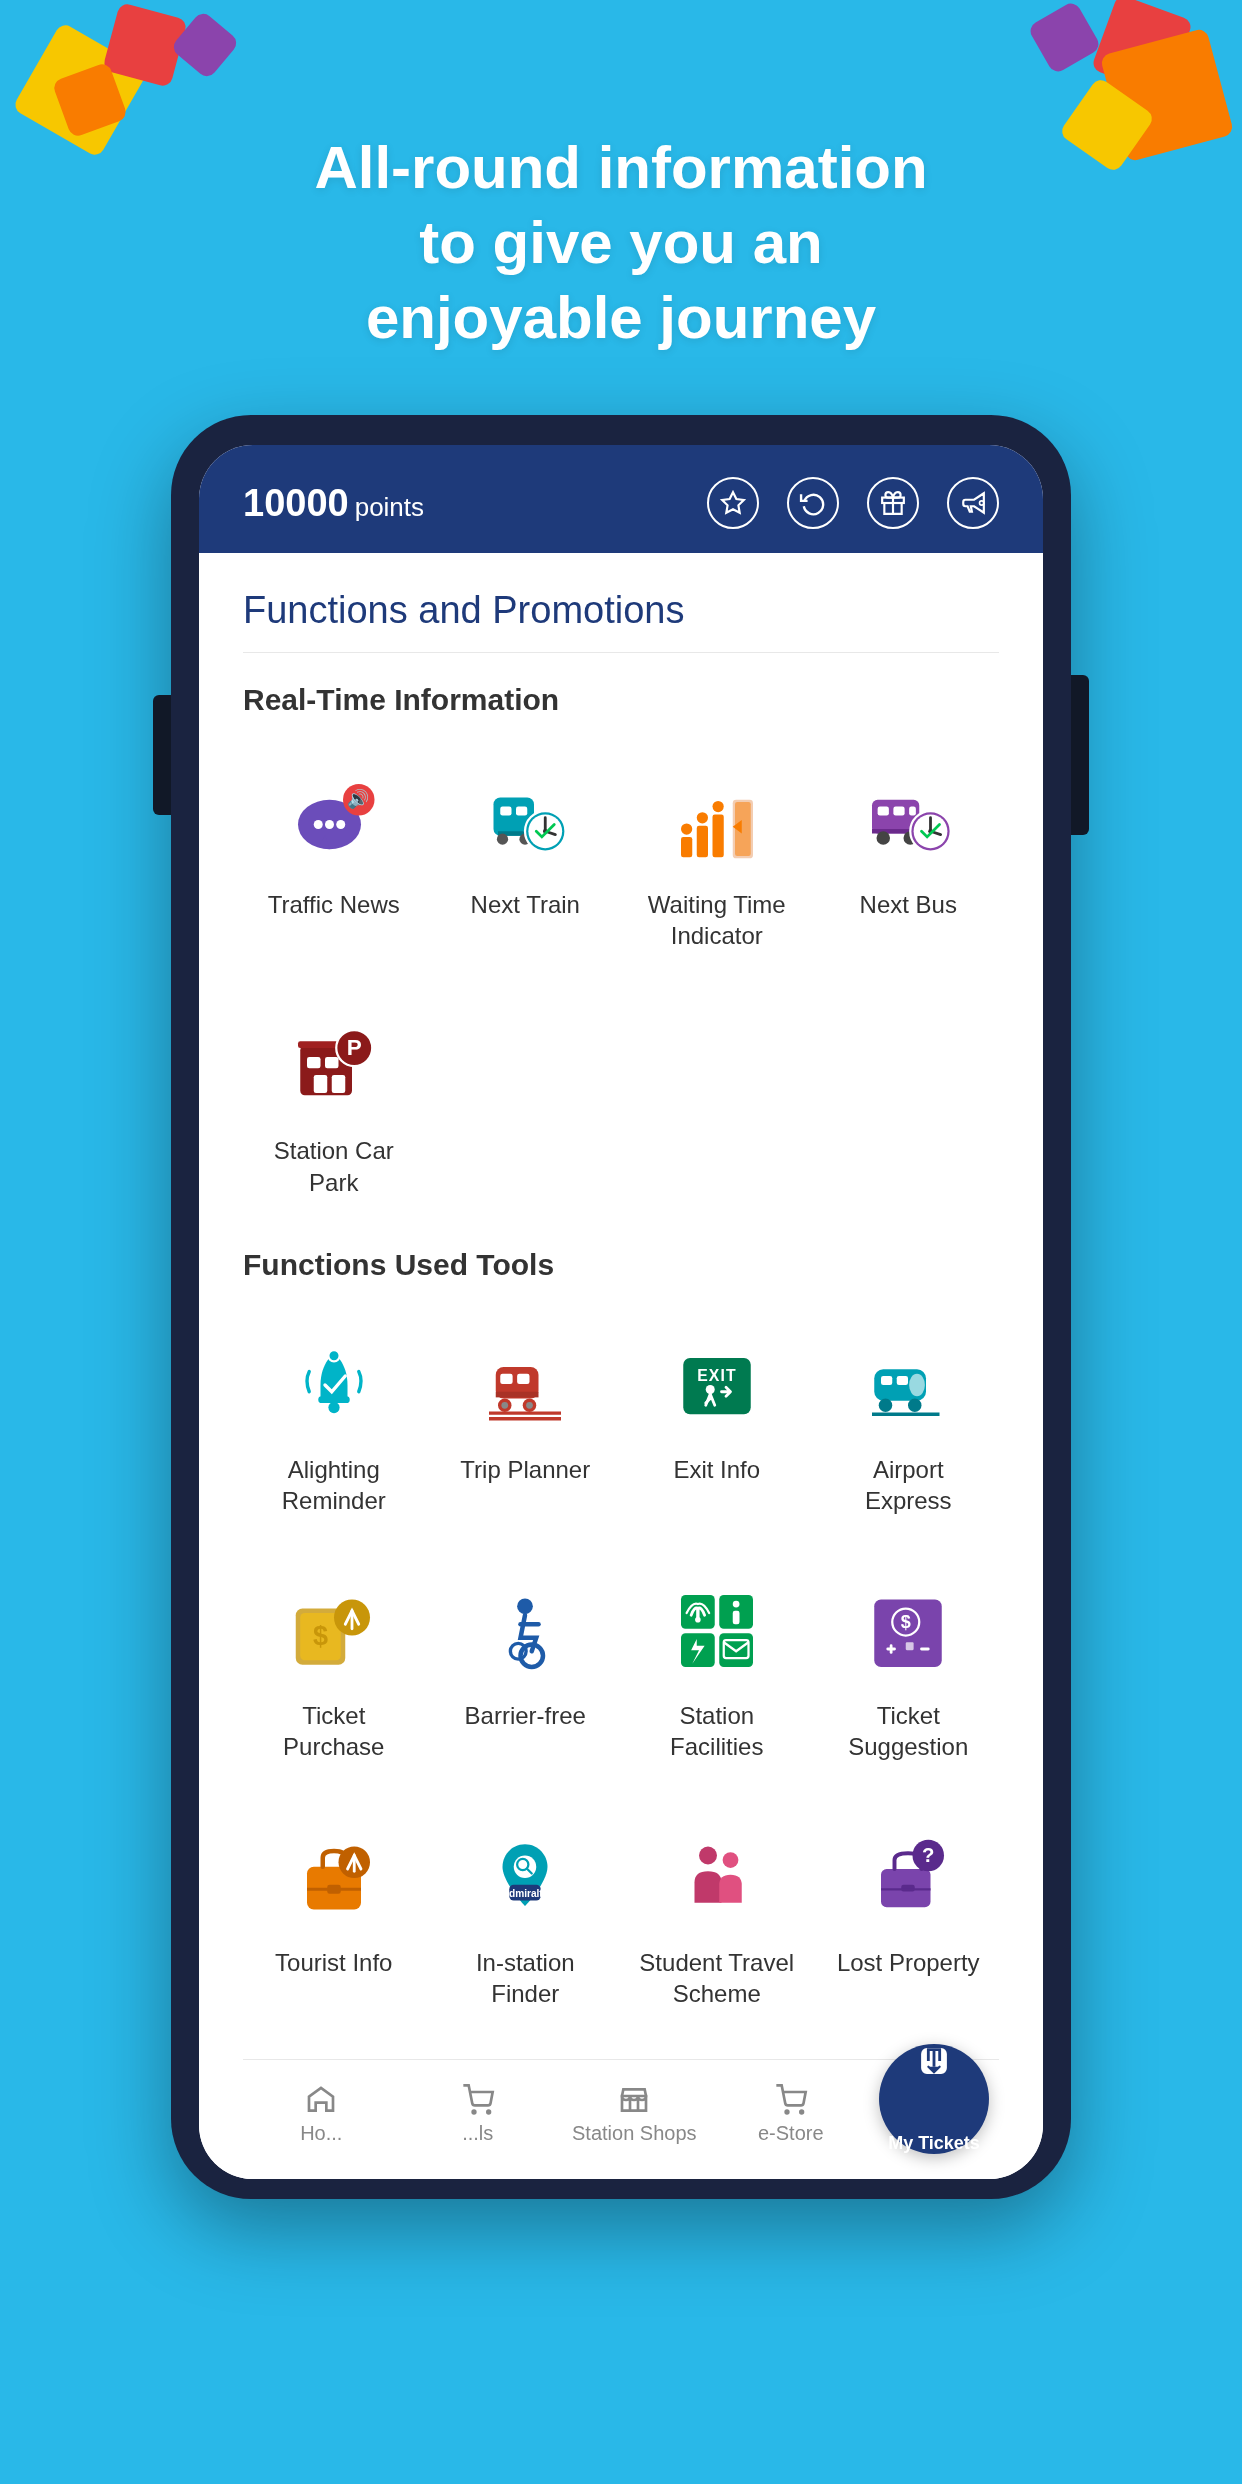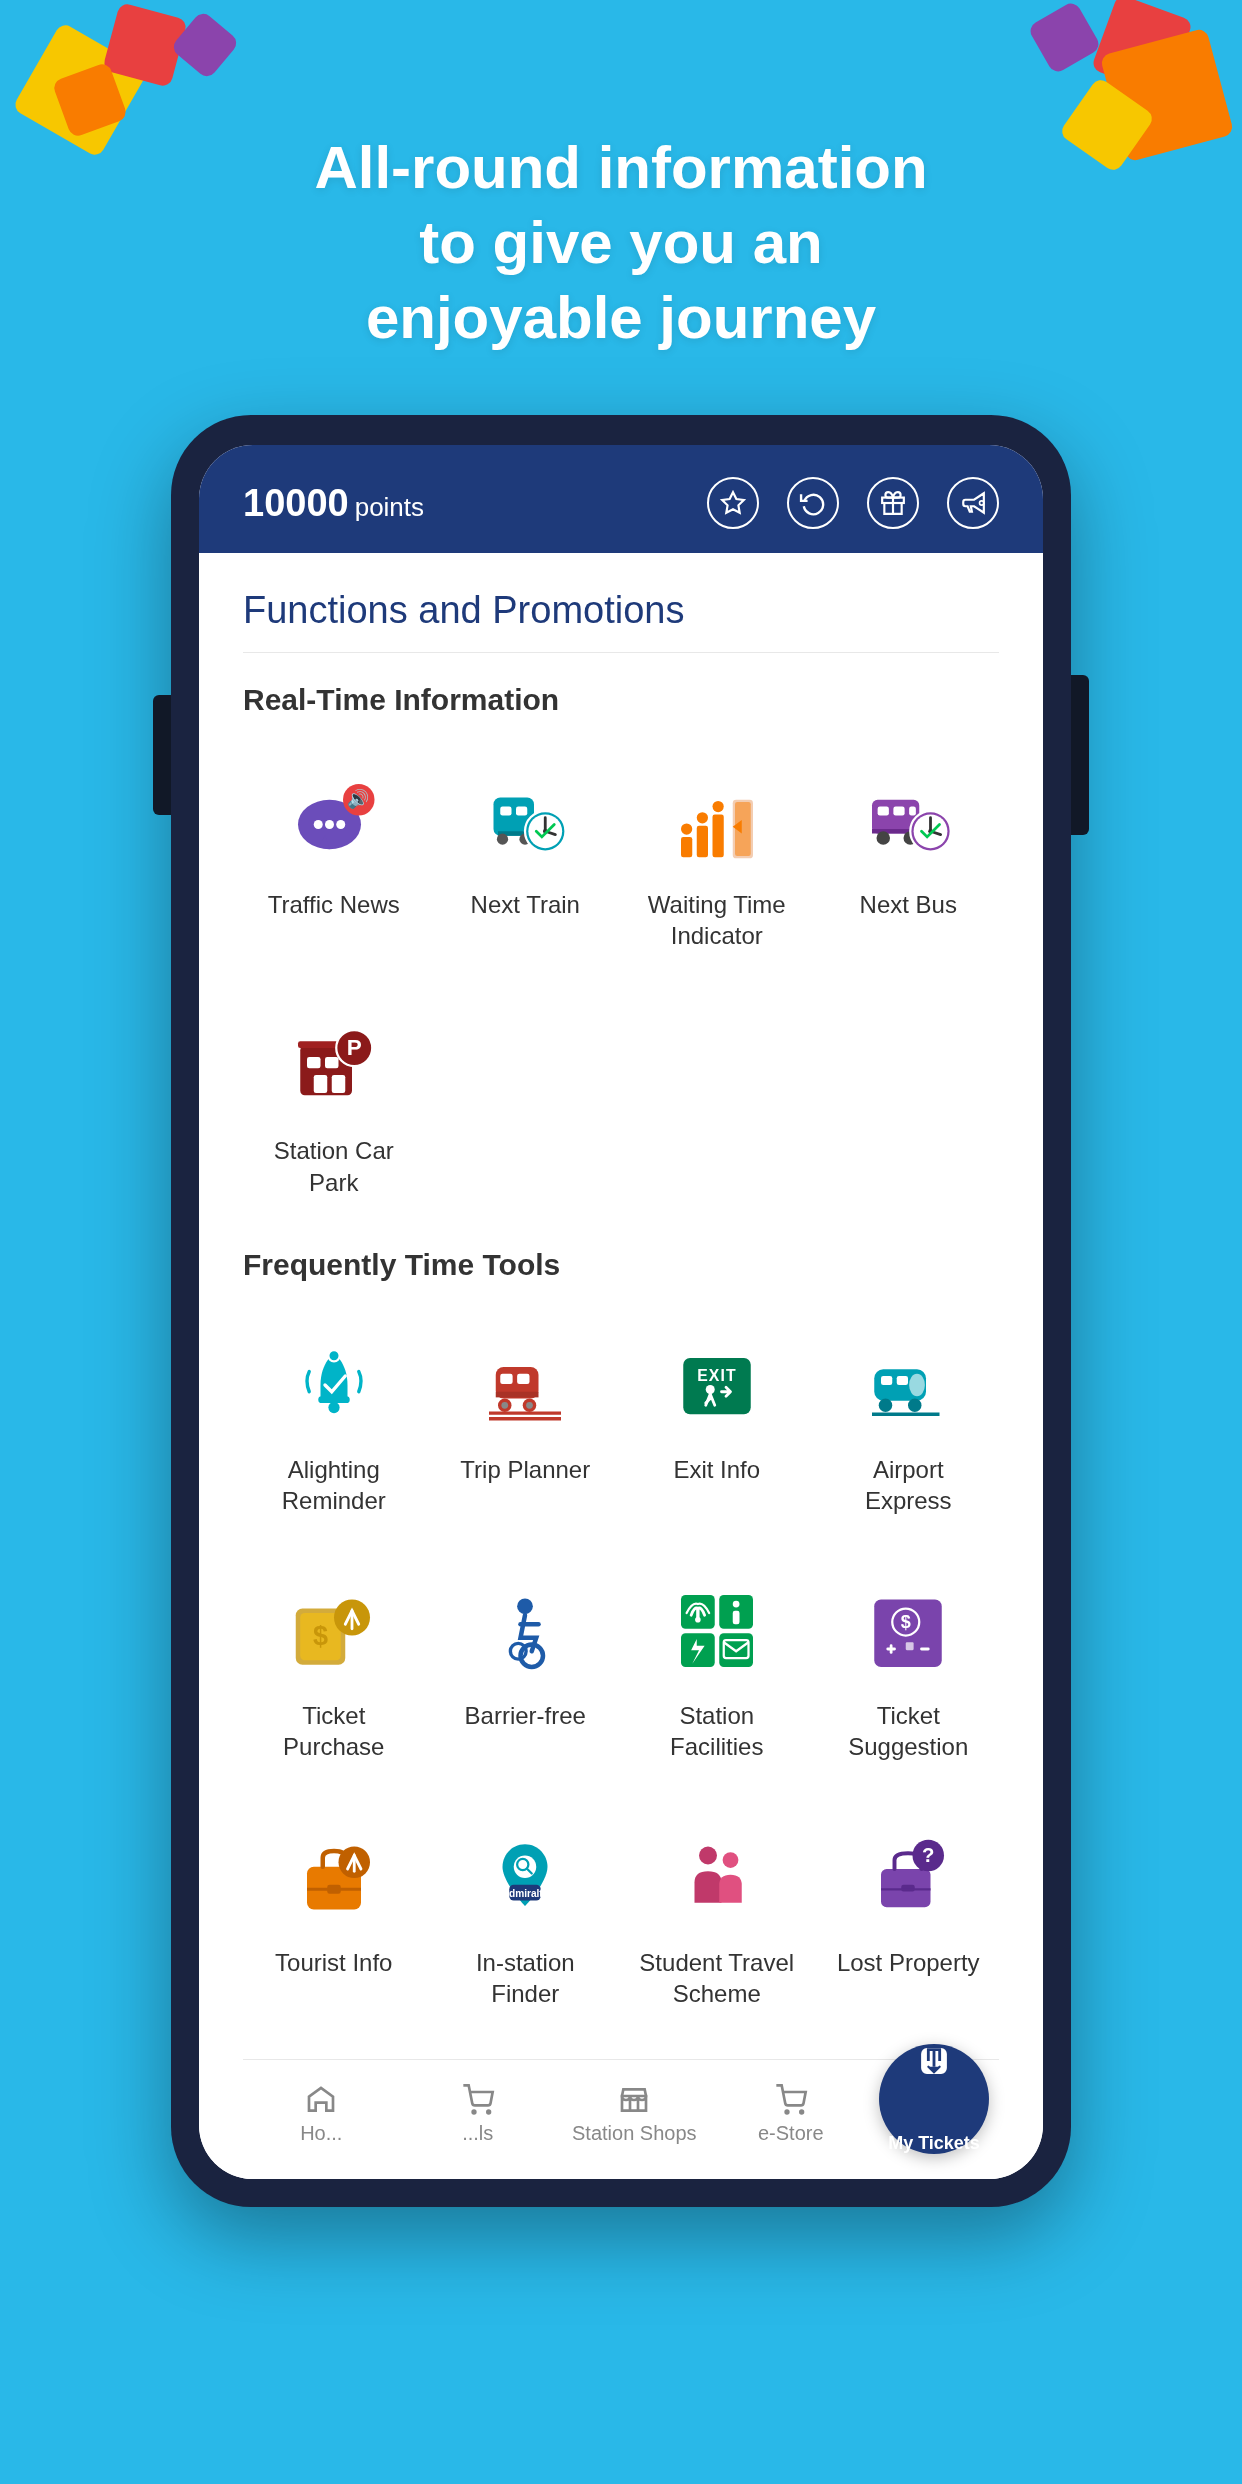--- a/index.html
+++ b/index.html
@@ -50,21 +50,21 @@
     
     .phone-wrapper {
       display: flex;
       justify-content: center;
       padding: 0 60px 100px;
     }
     .phone {
       width: 900px;
       background: #1a2340;
       border-radius: 80px;
-      padding: 30px 28px 28px;
+      padding: 30px 28px 20px;
       box-shadow: 0 30px 80px rgba(0,0,0,0.35);
       position: relative;
     }
     
     .phone::before {
       content: '';
       position: absolute;
       left: -18px; top: 280px;
       width: 18px; height: 120px;
       background: #111827;
@@ -395,21 +395,21 @@
                 <rect x="8" y="18" width="50" height="6" rx="2" fill="#a02020"></rect>
 
                 <circle cx="58" cy="24" r="16" fill="#8b1a1a" stroke="white" stroke-width="2"></circle>
                 <text x="58" y="30" text-anchor="middle" fill="white" font-size="20" font-weight="bold">P</text>
               </svg>
             </div>
             <div class="item-label">Station Car Park</div>
           </div>
         </div>
 
-        <div class="section-label">Frequently Time Tools</div>
+        <div class="section-label">Functions Used Tools</div>
 
         <div class="grid-row">
 
           <div class="grid-item">
             <div class="icon-box">
               <svg width="90" height="90" viewBox="0 0 80 80">
 
                 <path d="M40,12 C40,12 28,20 28,40 L28,52 L52,52 L52,40 C52,20 40,12 40,12Z" fill="#00b4c8"></path>
                 <rect x="26" y="50" width="28" height="6" rx="3" fill="#00b4c8"></rect>
                 <circle cx="40" cy="60" r="5" fill="#00b4c8"></circle>

